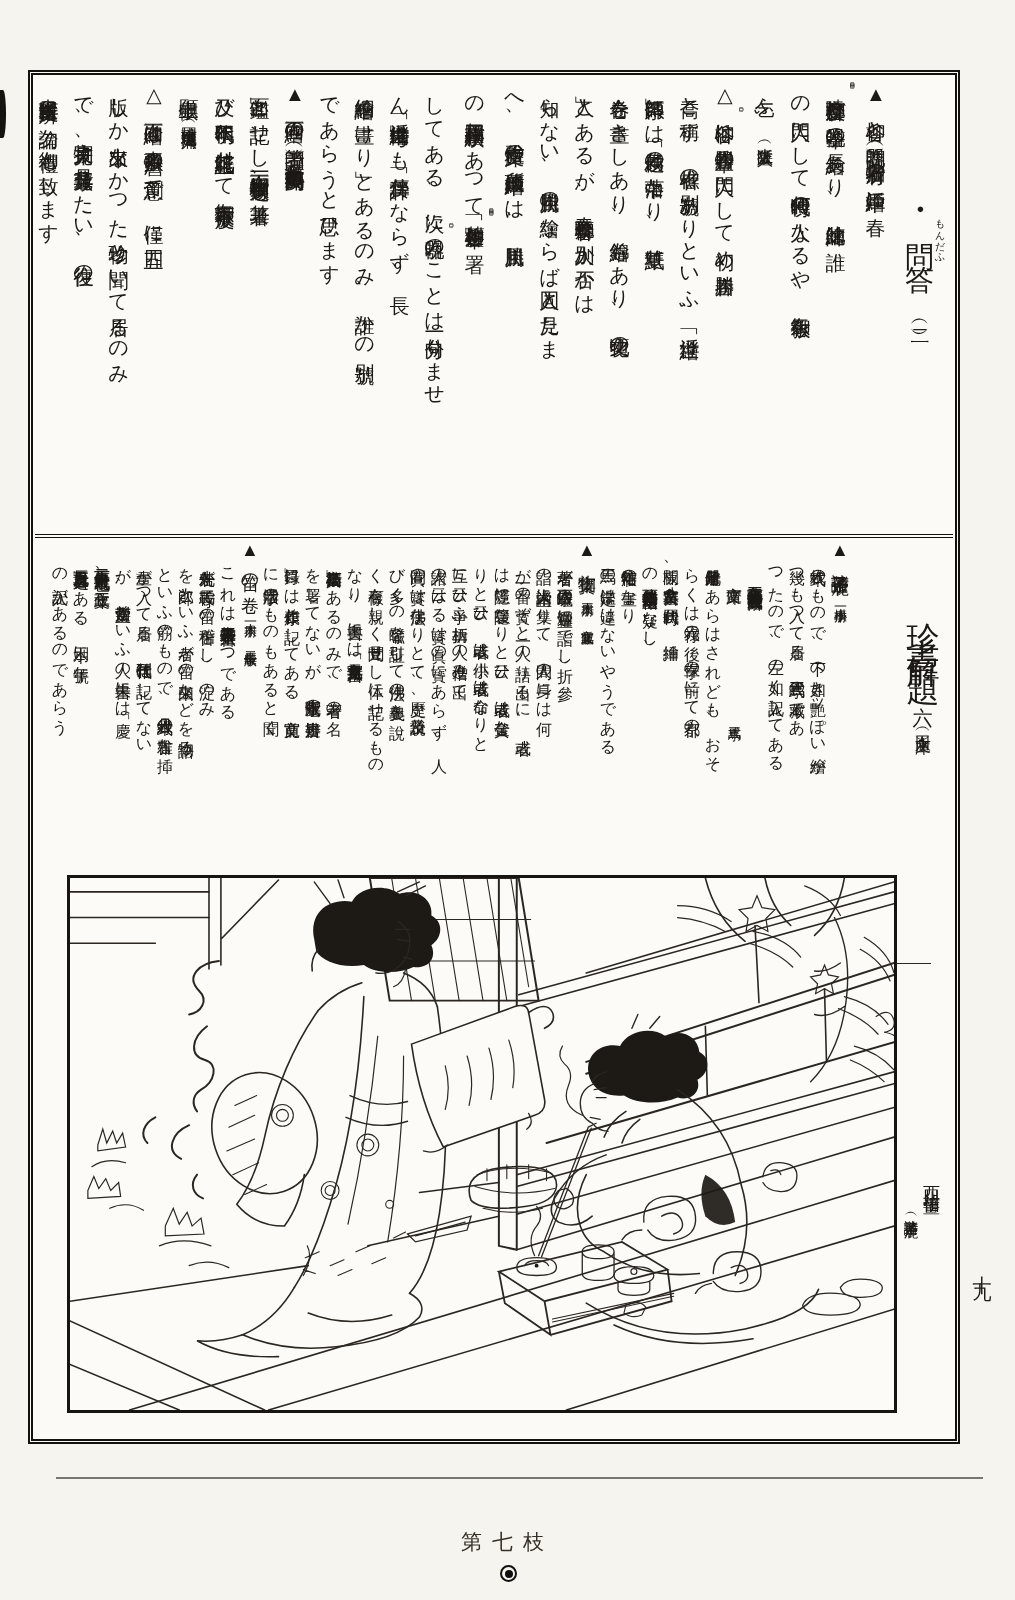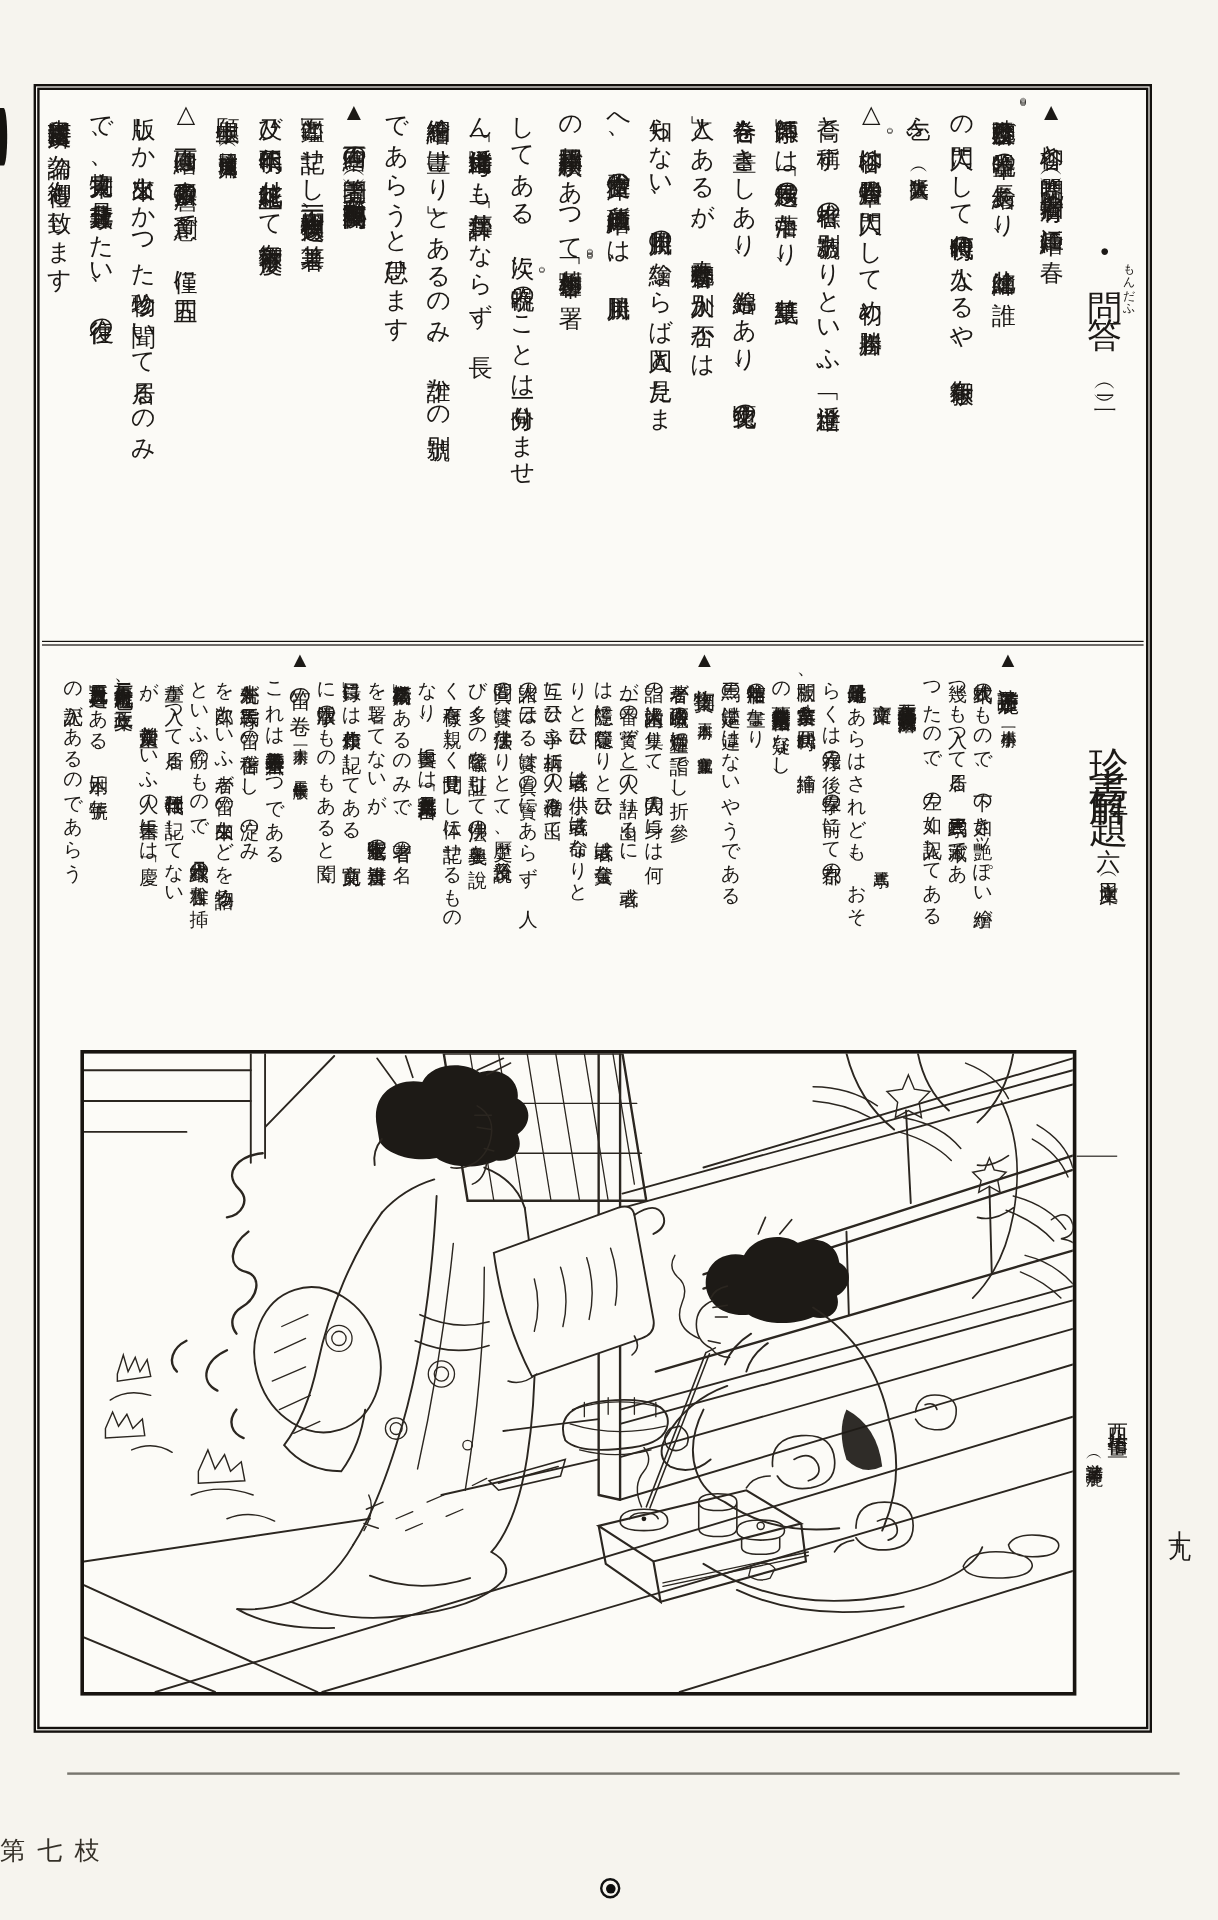--- a/index.html
+++ b/index.html
@@ -41,21 +41,21 @@
   
   #illus{position:absolute;left:34px;top:800px;width:824px;height:532px;
     border:3px solid #181410;background:#fcfbf7;}
   #illus svg{display:block;width:824px;height:532px;}
   #art-cap{position:absolute;top:1098px;right:12px;height:250px;}
   #art-cap .cap1{font-size:17px;letter-spacing:3px;}
   #art-cap .cap2{font-size:14.5px;margin-inline-start:34px;letter-spacing:1px;}
   
   #pagenum{position:absolute;left:969px;top:1260px;font-size:19px;letter-spacing:7px;}
   #foot-rule{position:absolute;left:56px;right:32px;top:1477px;border-top:2px solid #77756e;}
-  #foot-cap{position:absolute;top:1528px;width:100%;
+  #foot-cap{position:absolute;top:1528px;width:100%;text-align:center;
     font-size:21px;letter-spacing:10px;color:#353028;}
   #bullseye{position:absolute;top:1565px;left:500px;width:13px;height:13px;
     border:2.5px solid #111;border-radius:50%;}
   #bullseye::after{content:"";position:absolute;inset:2.5px;background:#0d0d0d;border-radius:50%;}
 </style>
 </head>
 <body>
 
 <div class="blob"></div>
 

